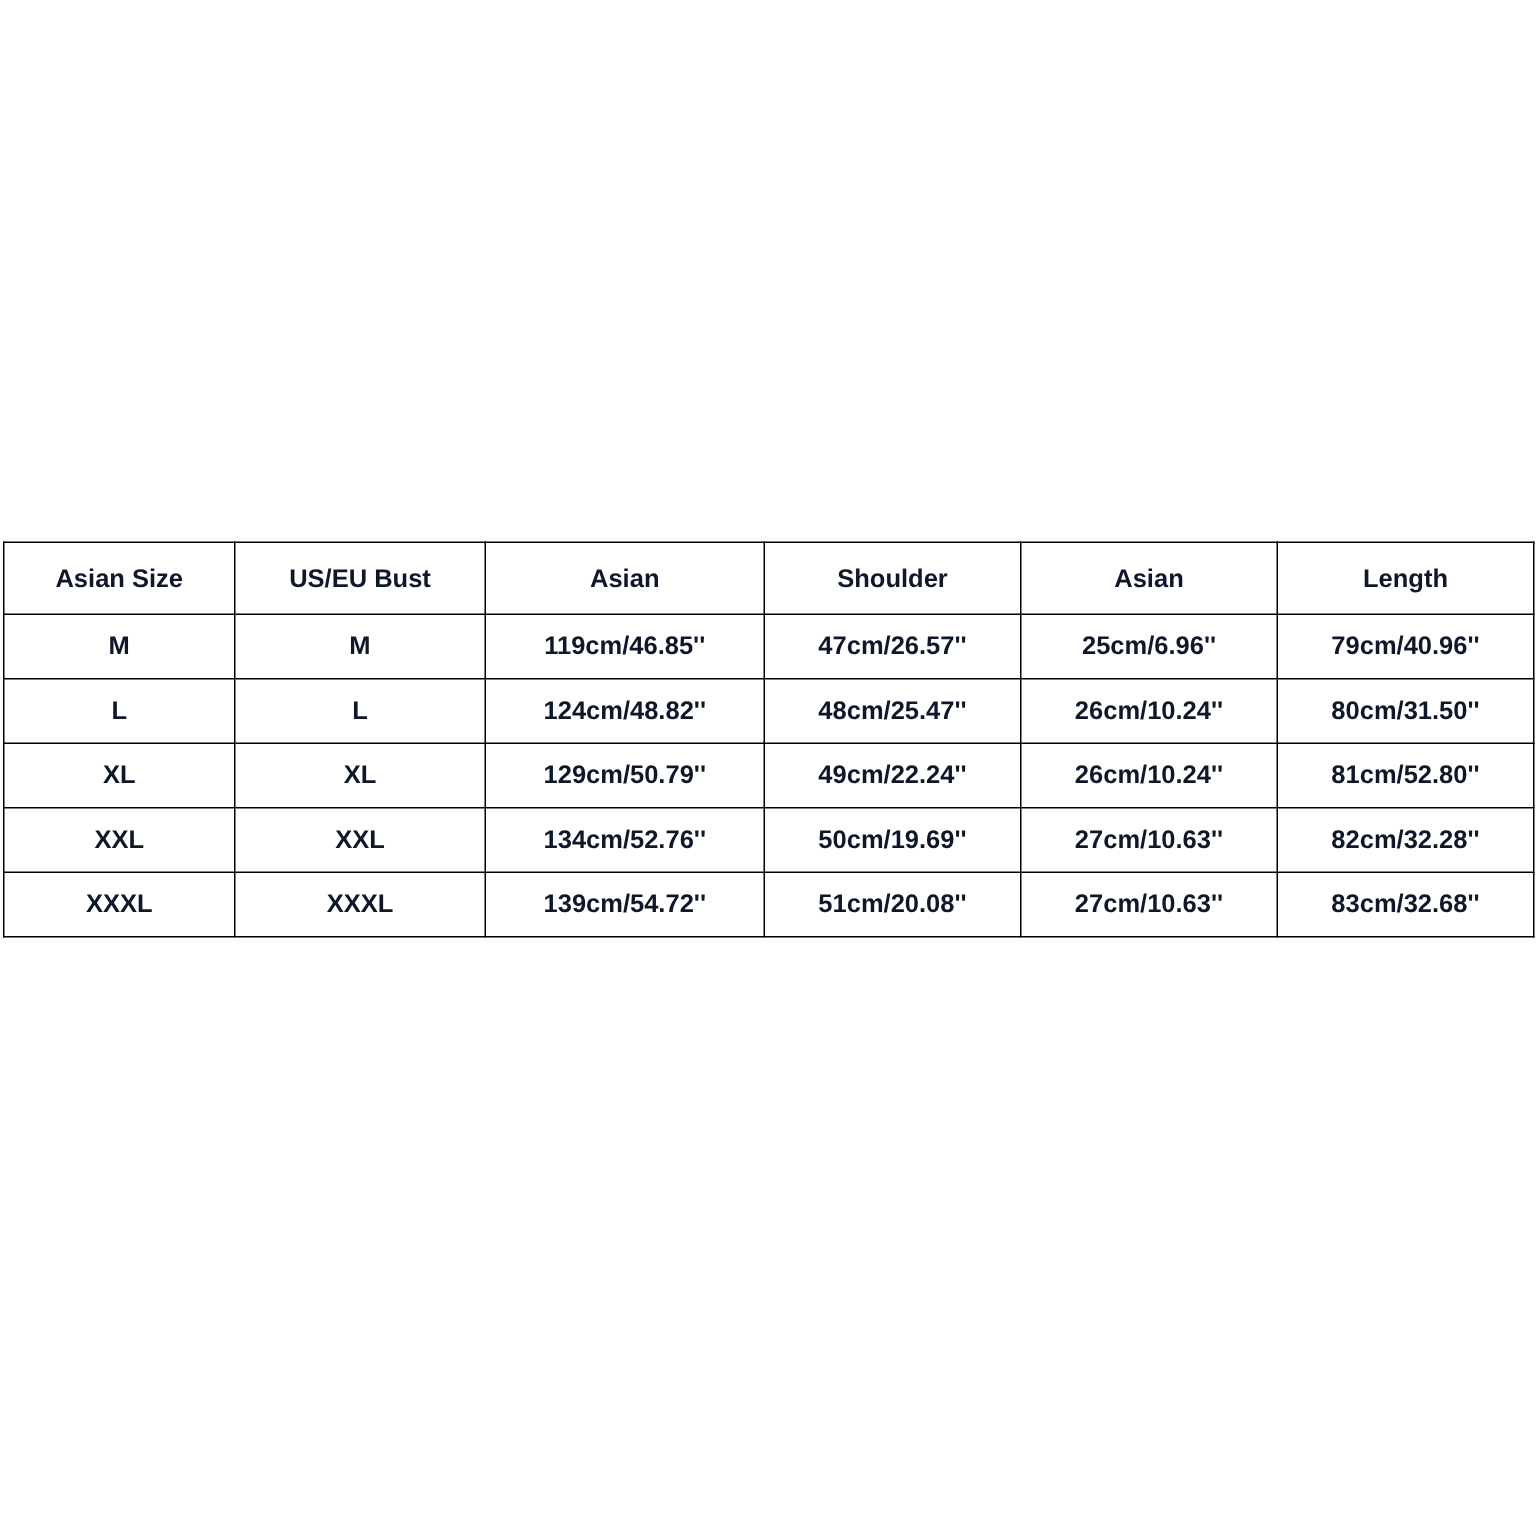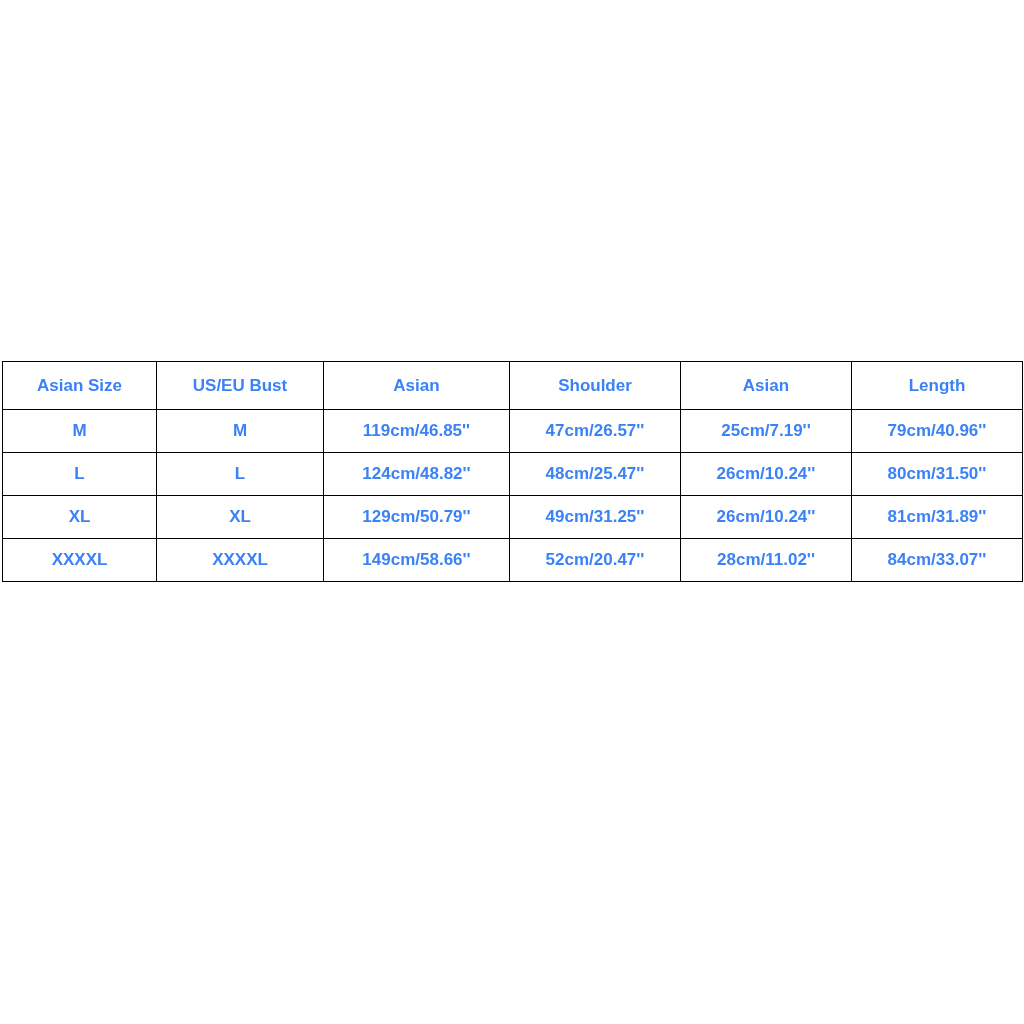--- a/index.html
+++ b/index.html
@@ -34,21 +34,21 @@
     table-layout: fixed;
     background: #ffffff;
   }
   table.size-chart td,
   table.size-chart th {
     border: 1px solid #000000;
     text-align: center;
     vertical-align: middle;
     font-weight: bold;
     font-size: 17px;
-    color: #3b82f6;
+    color: #0f172a;
     padding: 0;
     height: 42px;
     line-height: 42px;
     white-space: nowrap;
   }
   table.size-chart thead th {
     height: 47px;
     line-height: 47px;
     font-size: 17px;
   }
@@ -83,43 +83,51 @@
           <th>Asian</th>
           <th>Length</th>
         </tr>
       </thead>
       <tbody>
         <tr>
           <td>M</td>
           <td>M</td>
           <td>119cm/46.85''</td>
           <td>47cm/26.57''</td>
-          <td>25cm/7.19''</td>
+          <td>25cm/6.96''</td>
           <td>79cm/40.96''</td>
         </tr>
         <tr>
           <td>L</td>
           <td>L</td>
           <td>124cm/48.82''</td>
           <td>48cm/25.47''</td>
           <td>26cm/10.24''</td>
           <td>80cm/31.50''</td>
         </tr>
         <tr>
           <td>XL</td>
           <td>XL</td>
           <td>129cm/50.79''</td>
-          <td>49cm/31.25''</td>
+          <td>49cm/22.24''</td>
           <td>26cm/10.24''</td>
-          <td>81cm/31.89''</td>
+          <td>81cm/52.80''</td>
         </tr>
         <tr>
-          <td>XXXXL</td>
-          <td>XXXXL</td>
-          <td>149cm/58.66''</td>
-          <td>52cm/20.47''</td>
-          <td>28cm/11.02''</td>
-          <td>84cm/33.07''</td>
+          <td>XXL</td>
+          <td>XXL</td>
+          <td>134cm/52.76''</td>
+          <td>50cm/19.69''</td>
+          <td>27cm/10.63''</td>
+          <td>82cm/32.28''</td>
+        </tr>
+        <tr>
+          <td>XXXL</td>
+          <td>XXXL</td>
+          <td>139cm/54.72''</td>
+          <td>51cm/20.08''</td>
+          <td>27cm/10.63''</td>
+          <td>83cm/32.68''</td>
         </tr>
       </tbody>
     </table>
   </div>
 </div>
 
 </body></html>

